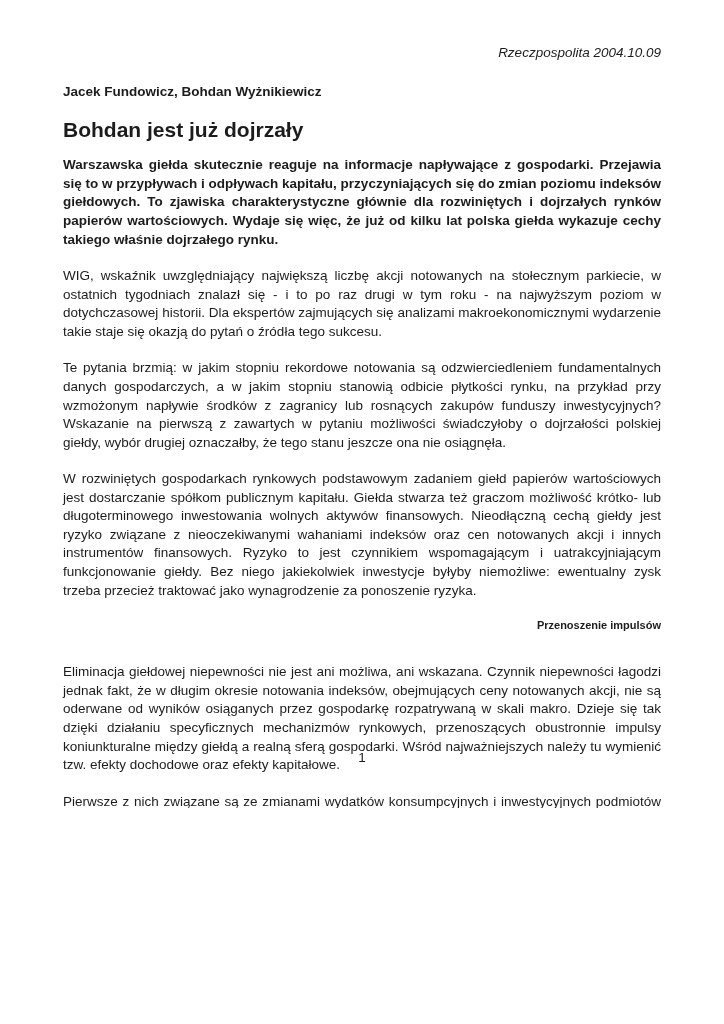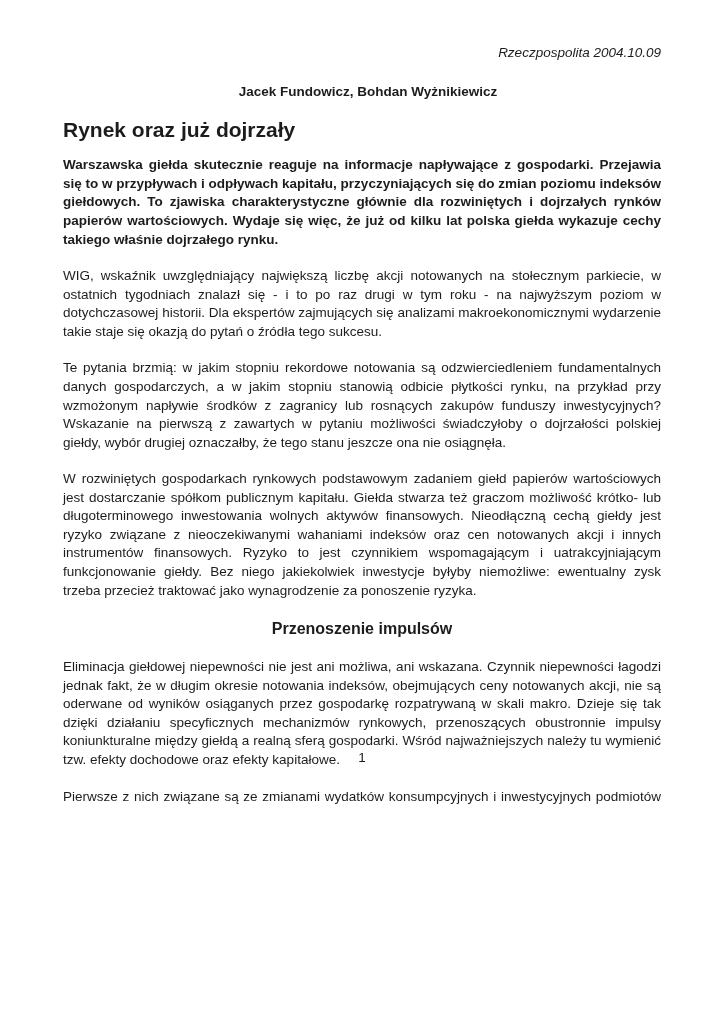--- a/index.html
+++ b/index.html
@@ -21,22 +21,22 @@
     color: #1c1c1c;
     overflow: hidden;
   }
   .masthead {
     font-style: italic;
     text-align: right;
     margin: 0 0 20px 0;
   }
   .authors {
     font-weight: bold;
-    text-align: center;
-    margin: 0 0 16px 12px;
+    text-align: left;
+    margin: 0 0 16px 0;
   }
   .standfirst {
     font-weight: bold;
     text-align: justify;
     margin: 0;
   }
   h1.title {
     font-size: 21px;
     font-weight: bold;
     line-height: 1.2;
@@ -44,44 +44,44 @@
     margin: 15px 0 14px 0;
   }
   p.body-par {
     text-align: justify;
     margin: 0 0 18px 0;
   }
   p.lead {
     font-weight: bold;
   }
   h2.section-heading {
-    font-size: 16px;
+    font-size: 11px;
     font-weight: bold;
-    text-align: center;
-    margin: 0 0 18px 0;
+    text-align: right;
+    margin: 0 0 30px 0;
   }
   .page-number {
     position: absolute;
     left: 0;
     right: 0;
     bottom: 40px;
     text-align: center;
   }
 </style>
 </head>
 <body>
 
 <div class="page">
 
   <div class="masthead">Rzeczpospolita 2004.10.09</div>
 
   <div class="authors">Jacek Fundowicz, Bohdan Wyżnikiewicz</div>
 
 
-  <h1 class="title">Rynek oraz już dojrzały</h1>
+  <h1 class="title">Bohdan jest już dojrzały</h1>
 
   <p class="body-par lead">Warszawska giełda skutecznie reaguje na informacje napływające z gospodarki. Przejawia się to w przypływach i odpływach kapitału, przyczyniających się do zmian poziomu indeksów giełdowych. To zjawiska charakterystyczne głównie dla rozwiniętych i dojrzałych rynków papierów wartościowych. Wydaje się więc, że już od kilku lat polska giełda wykazuje cechy takiego właśnie dojrzałego rynku.</p>
 
   <p class="body-par">WIG, wskaźnik uwzględniający największą liczbę akcji notowanych na stołecznym parkiecie, w ostatnich tygodniach znalazł się - i to po raz drugi w tym roku - na najwyższym poziom w dotychczasowej historii. Dla ekspertów zajmujących się analizami makroekonomicznymi wydarzenie takie staje się okazją do pytań o źródła tego sukcesu.</p>
 
   <p class="body-par">Te pytania brzmią: w jakim stopniu rekordowe notowania są odzwierciedleniem fundamentalnych danych gospodarczych, a w jakim stopniu stanowią odbicie płytkości rynku, na przykład przy wzmożonym napływie środków z zagranicy lub rosnących zakupów funduszy inwestycyjnych? Wskazanie na pierwszą z zawartych w pytaniu możliwości świadczyłoby o dojrzałości polskiej giełdy, wybór drugiej oznaczałby, że tego stanu jeszcze ona nie osiągnęła.</p>
 
   <p class="body-par">W rozwiniętych gospodarkach rynkowych podstawowym zadaniem giełd papierów wartościowych jest dostarczanie spółkom publicznym kapitału. Giełda stwarza też graczom możliwość krótko- lub długoterminowego inwestowania wolnych aktywów finansowych. Nieodłączną cechą giełdy jest ryzyko związane z nieoczekiwanymi wahaniami indeksów oraz cen notowanych akcji i innych instrumentów finansowych. Ryzyko to jest czynnikiem wspomagającym i uatrakcyjniającym funkcjonowanie giełdy. Bez niego jakiekolwiek inwestycje byłyby niemożliwe: ewentualny zysk trzeba przecież traktować jako wynagrodzenie za ponoszenie ryzyka.</p>
 
   <h2 class="section-heading">Przenoszenie impulsów</h2>

